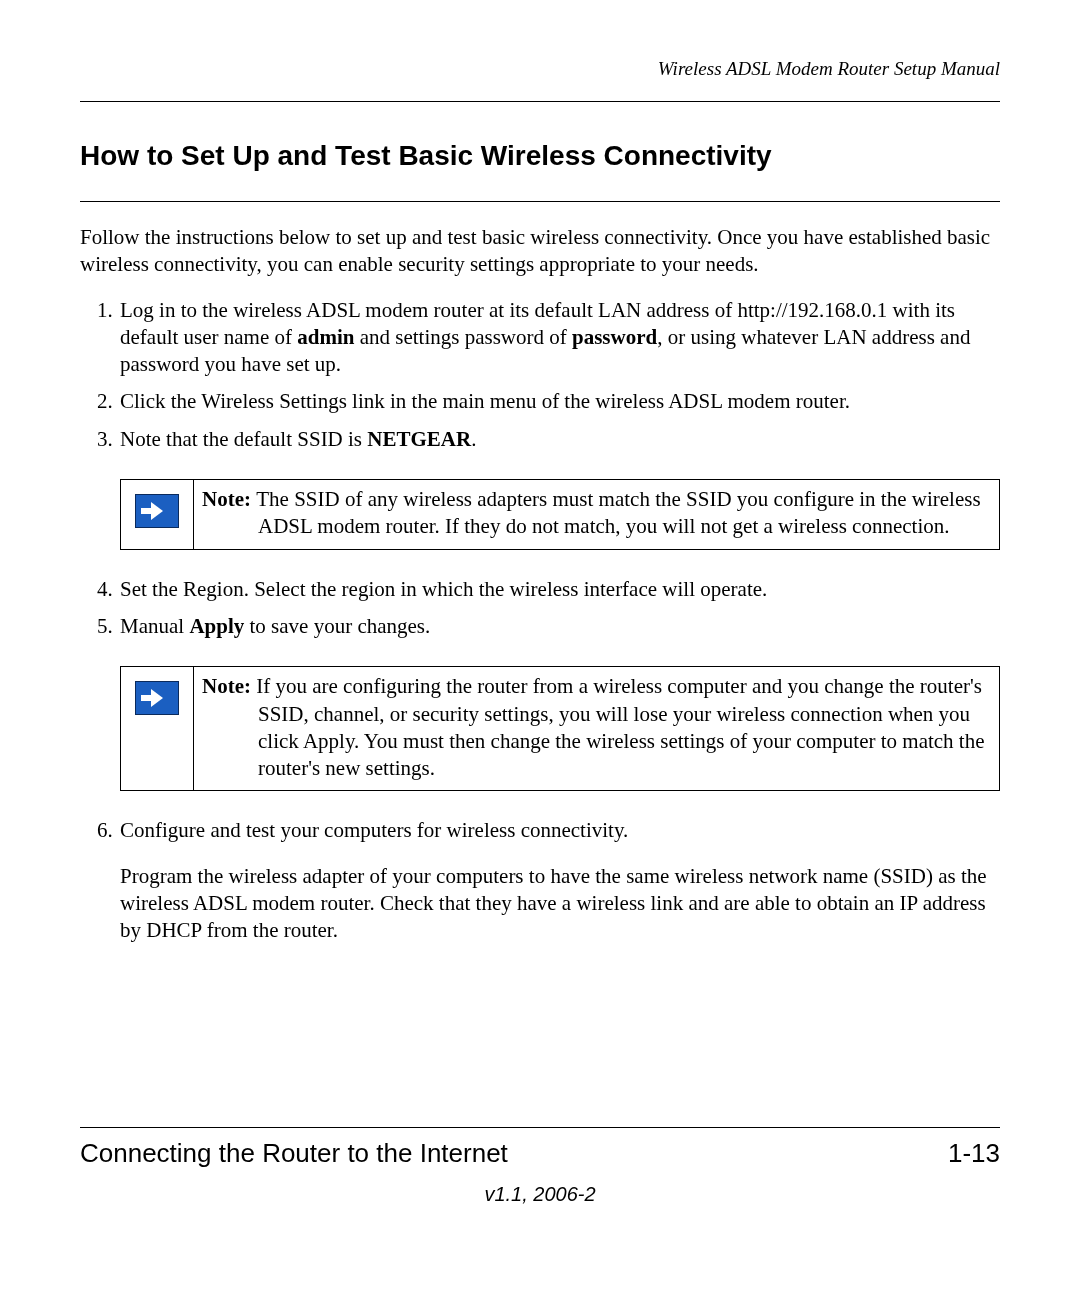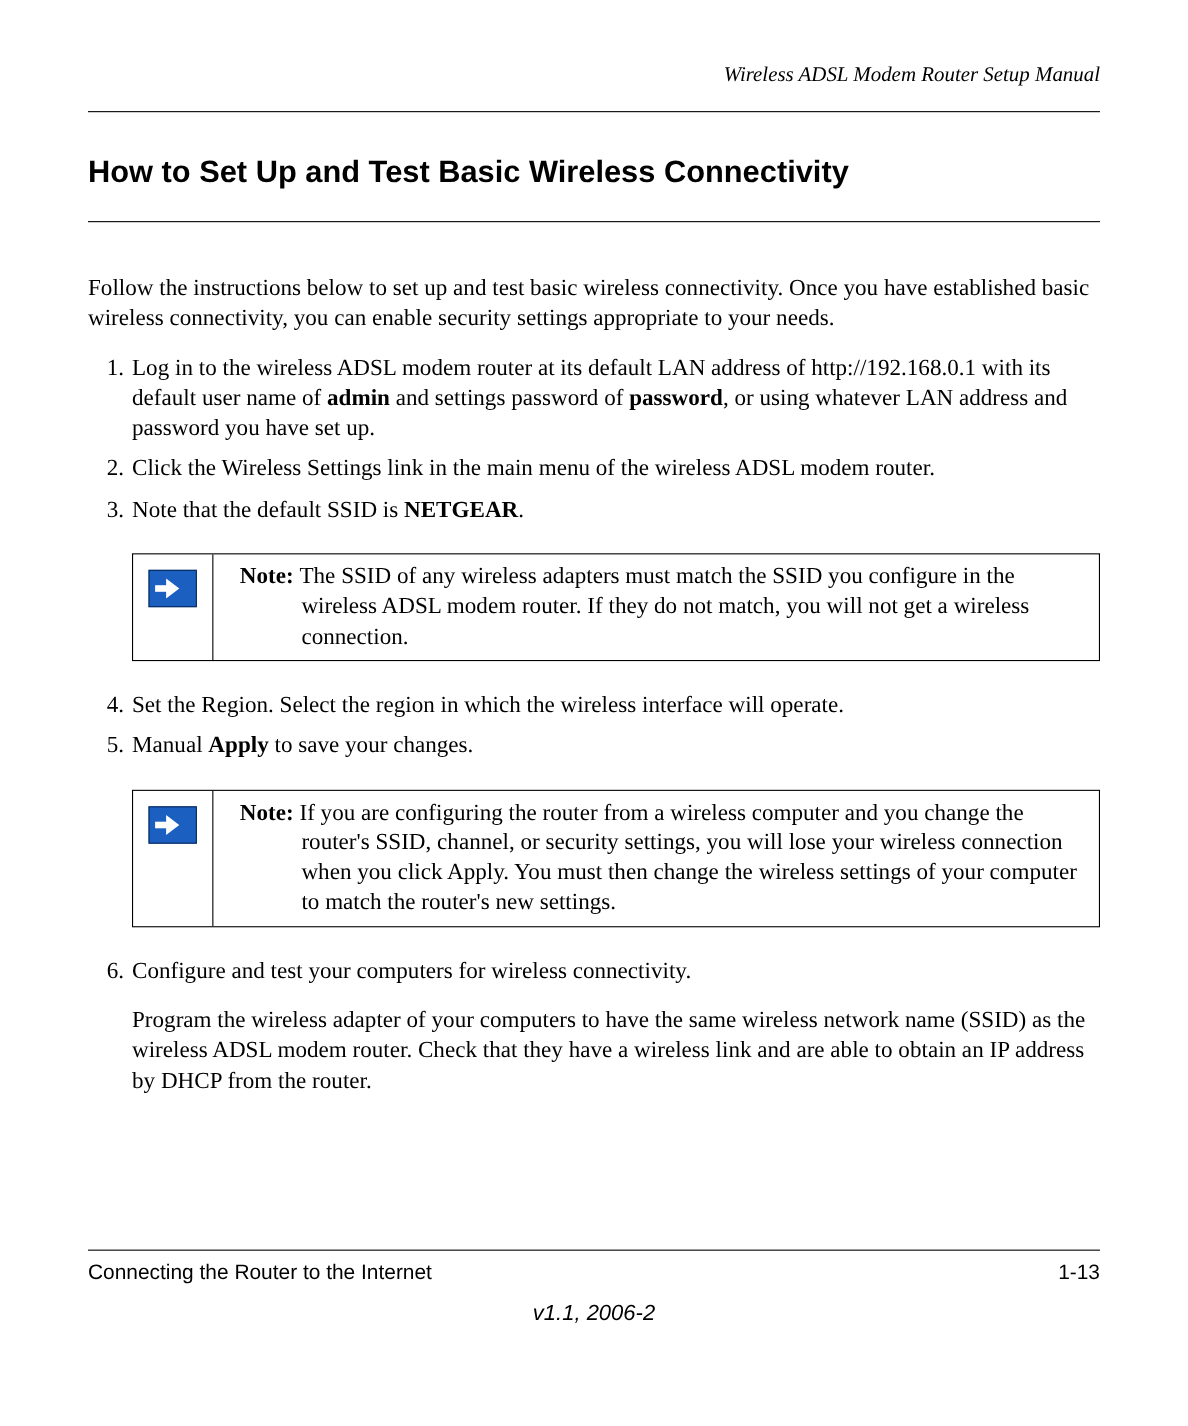--- a/index.html
+++ b/index.html
@@ -30,42 +30,41 @@
     font-family: Arial, Helvetica, sans-serif;
     font-weight: bold;
     font-size: 28px;
     margin: 0 0 6px 0;
     border-bottom: 1.5px solid #000;
     padding-bottom: 29px;
   }
   .intro {
     font-size: 21px;
     line-height: 1.3;
-    margin-top: 46px;
+    margin-top: 22px;
     margin-bottom: 18px;
   }
   ol.steps {
     margin: 0;
     padding-left: 38px;
     font-size: 21px;
   }
   ol.steps > li {
     margin-bottom: 10px;
     line-height: 1.3;
     padding-left: 2px;
   }
   ol.steps > li::marker {
     font-size: 21px;
   }
   .note-box {
     border: 1.5px solid #000;
     margin: 26px 0 26px 0;
     display: flex;
     align-items: flex-start;
-    gap: 16px;
   }
   .note-icon-cell {
     border-right: 1.5px solid #000;
     width: 60px;
     display: flex;
     align-items: flex-start;
     justify-content: center;
     padding: 10px 6px 10px 6px;
     align-self: stretch;
   }
@@ -112,21 +111,21 @@
     right: 80px;
     bottom: 90px;
   }
   .footer-rule {
     border-top: 1.5px solid #000;
     margin-bottom: 10px;
   }
   .footer-row {
     display: flex;
     justify-content: space-between;
-    font-size: 19px;
+    font-size: 26px;
     font-family: Arial, Helvetica, sans-serif;
   }
   .footer-version {
     text-align: center;
     font-style: italic;
     font-size: 20px;
     margin-top: 14px;
     font-family: Arial, Helvetica, sans-serif;
   }
   b { font-weight: bold; }

